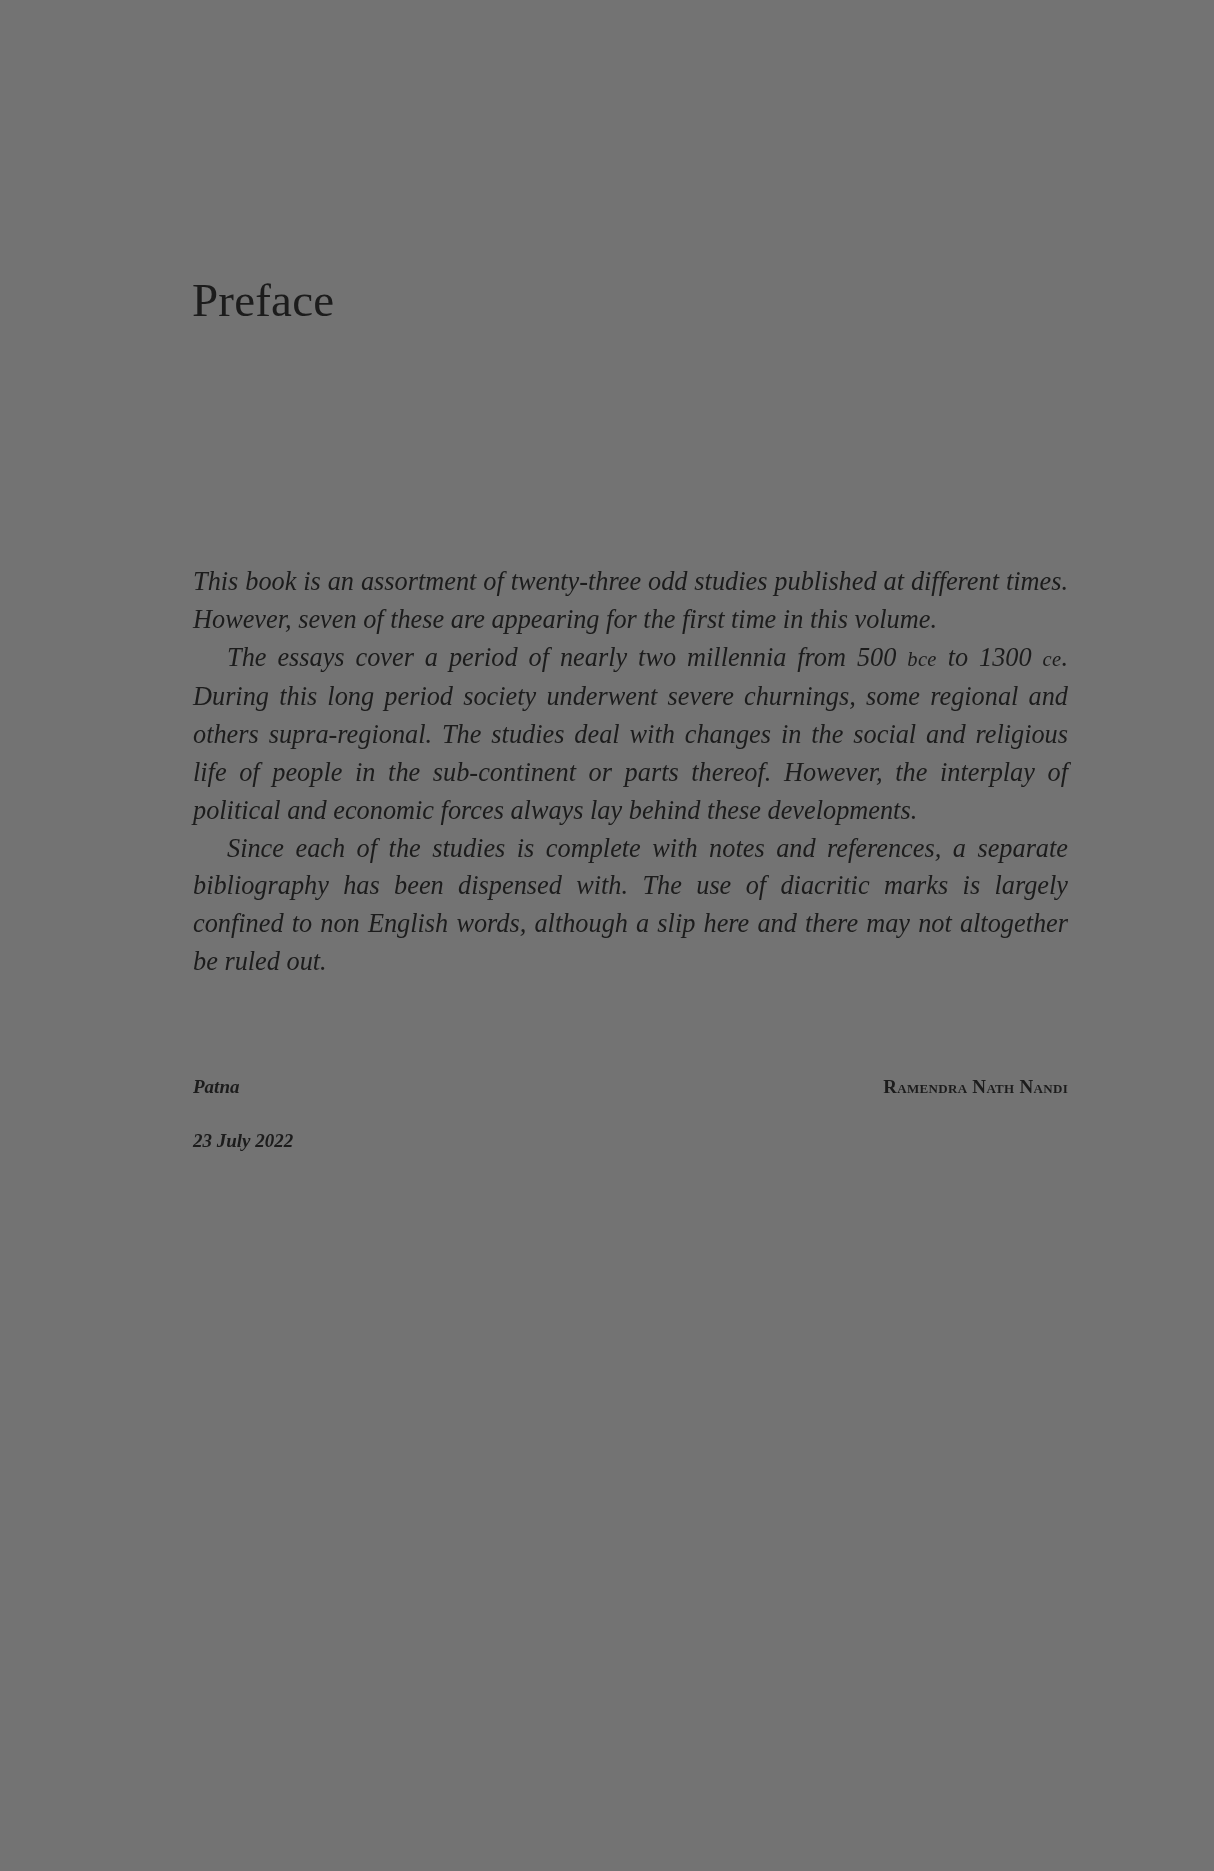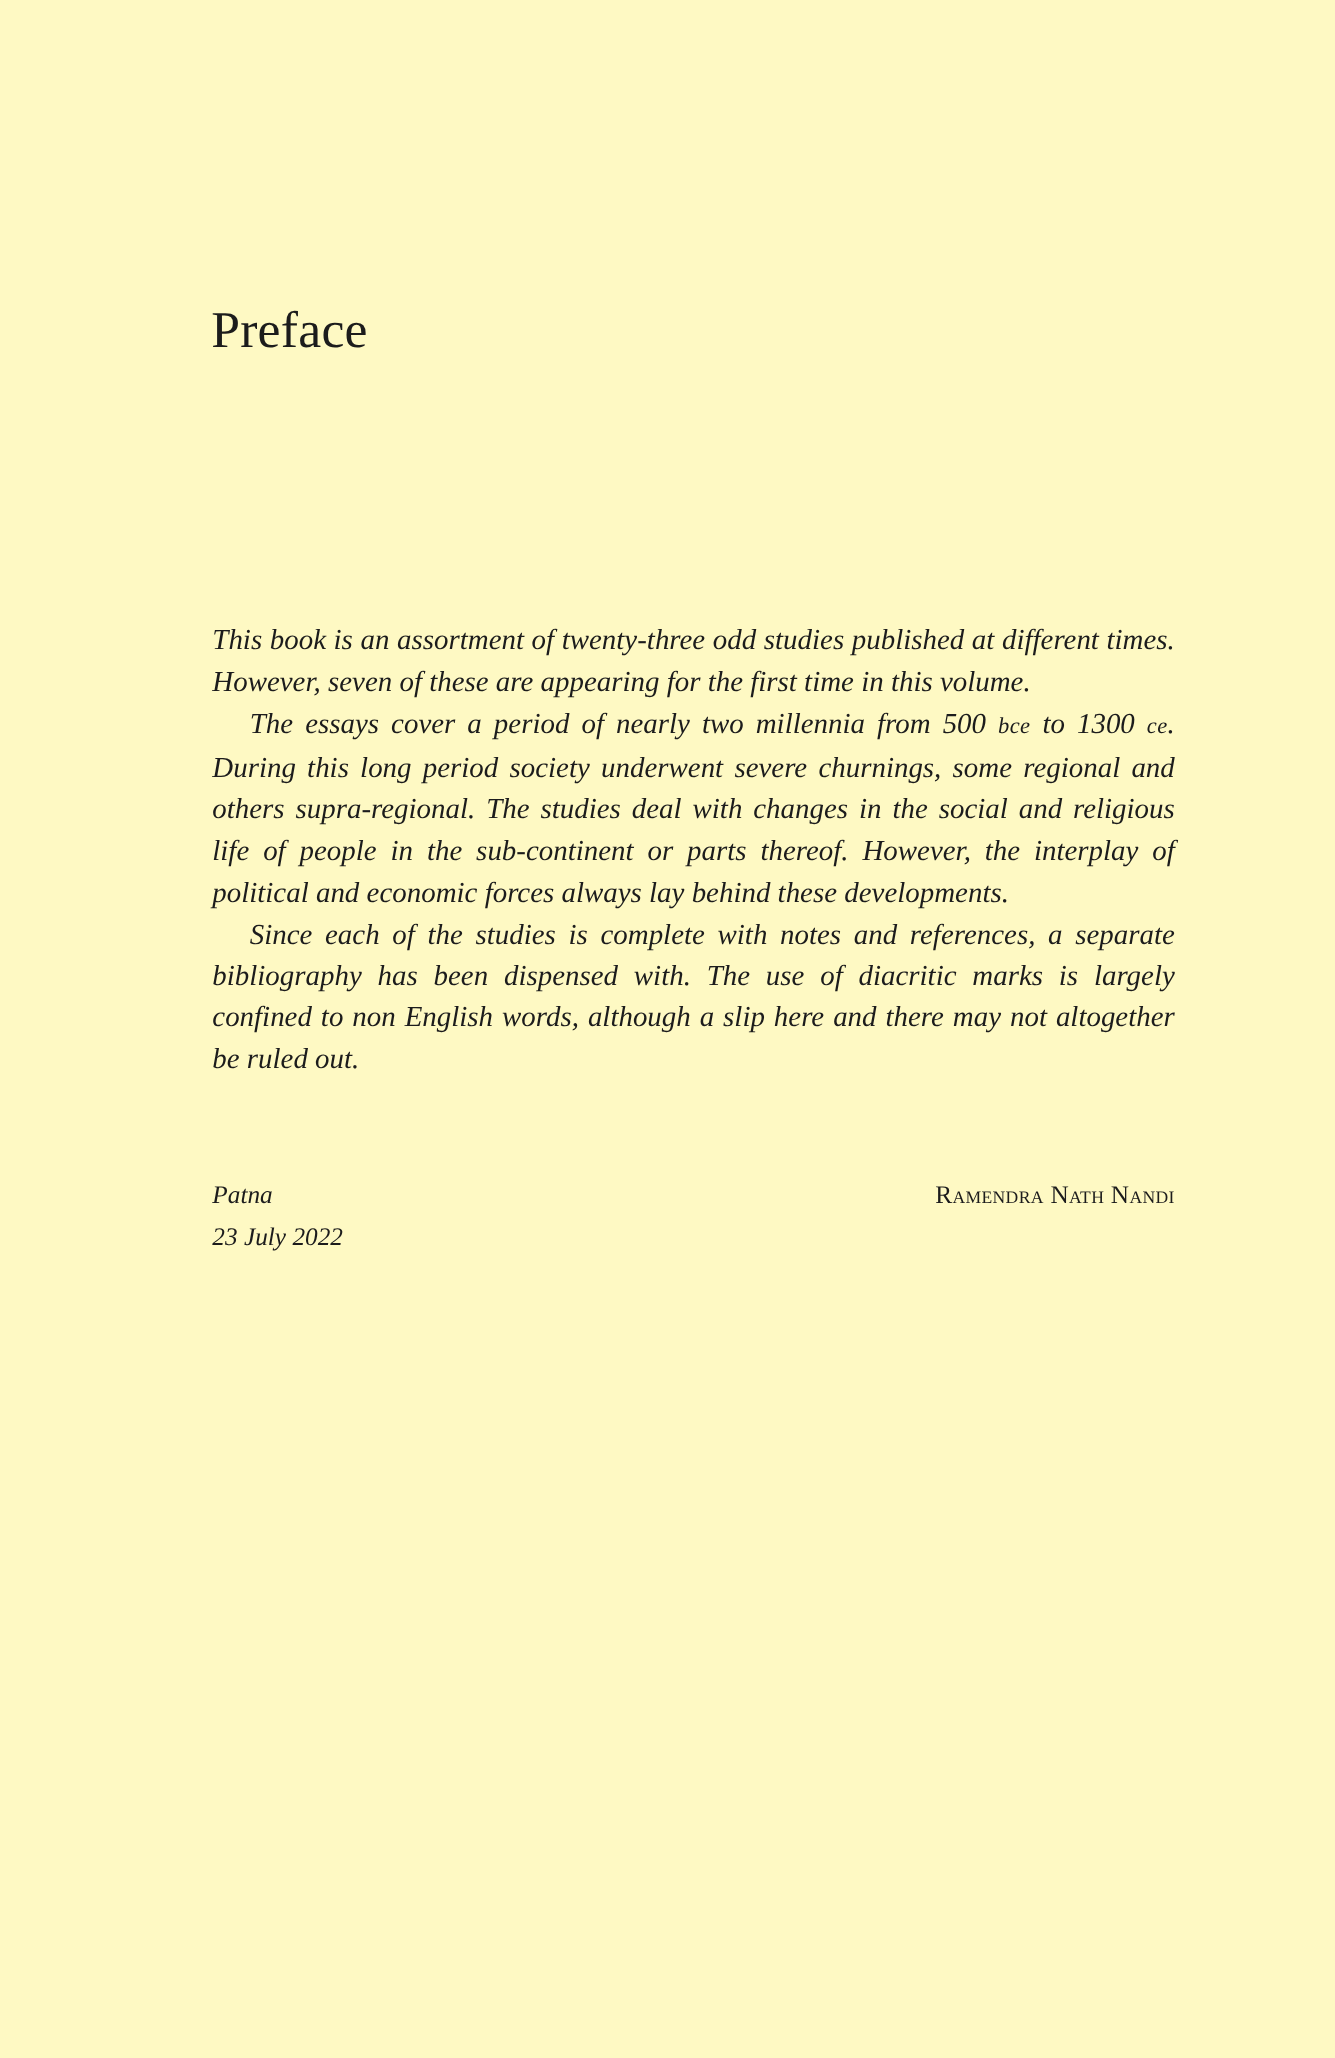--- a/index.html
+++ b/index.html
@@ -1,25 +1,25 @@
 <!DOCTYPE html>
 <html><head>
 <meta charset="utf-8">
 <style>
   html, body { margin: 0; padding: 0; background: #ffffff; }
   body { width: 1214px; height: 1871px; position: relative; overflow: hidden; }
-  .page { position: absolute; left: 0; top: 0; width: 1214px; height: 1871px; background: #fef9c3; color: #1c1c1c; font-family: "Liberation Serif", "DejaVu Serif", serif; }
+  .page { position: absolute; left: 0; top: 0; width: 1214px; height: 1871px; background: #737373; color: #1c1c1c; font-family: "Liberation Serif", "DejaVu Serif", serif; }
   .title { position: absolute; left: 192px; top: 272px; font-size: 47px; line-height: 56px; font-weight: normal; margin: 0; letter-spacing: 0.2px; }
   .body { position: absolute; left: 193px; top: 563px; width: 875px; font-size: 26.3px; line-height: 37.8px; font-style: italic; }
   .body p { margin: 0; text-align: justify; text-align-last: left; hyphens: none; }
   .body p.indent { text-indent: 34px; }
   .sc { font-size: 0.78em; letter-spacing: 0.3px; }
-  .sig { position: absolute; left: 193px; top: 1068px; width: 875px; font-size: 23px; line-height: 38px; }
+  .sig { position: absolute; left: 193px; top: 1068px; width: 875px; font-size: 19px; line-height: 38px; font-weight: bold; }
   .place { font-style: italic; }
-  .date { font-style: italic; }
+  .date { font-style: italic; margin-top: 16px; }
   .author { position: absolute; right: 0; top: 0; font-variant: small-caps; letter-spacing: 0.3px; margin-left: 47px; }
 </style>
 </head>
 <body>
 
 <div class="page">
   <h1 class="title">Preface</h1>
 
   <div class="body">
     <p><span>This book is an assortment of twenty-three odd studies published at different times. However, seven of these are appearing for the first time in this volume.</span></p>

